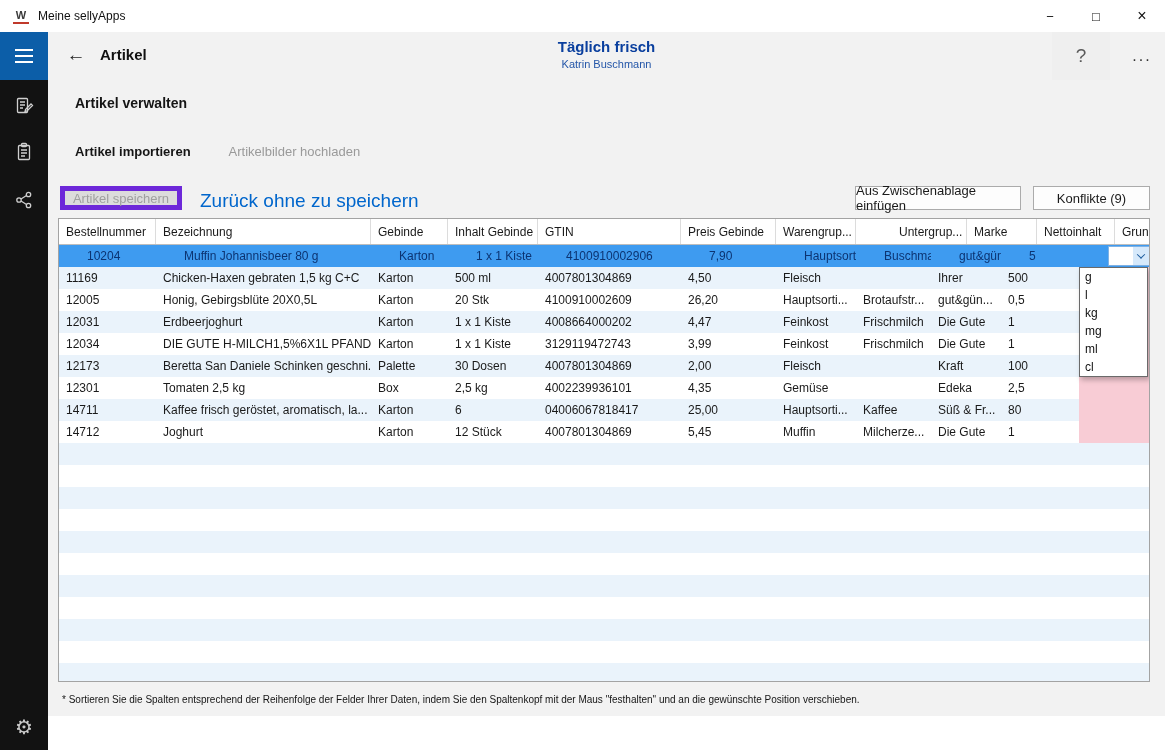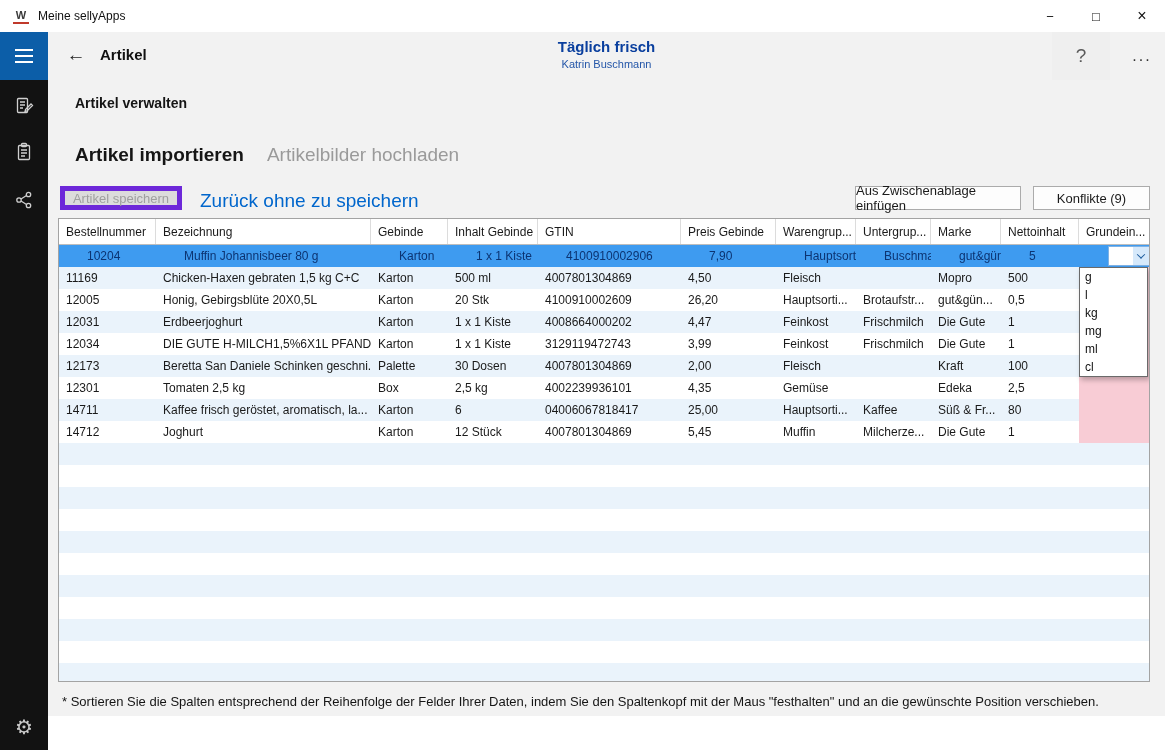--- a/index.html
+++ b/index.html
@@ -26,21 +26,21 @@
   .main { position:absolute; left:48px; top:32px; width:1117px; height:718px; background:#f2f2f2; }
   .back-btn { position:absolute; left:12px; top:8px; width:32px; height:30px; display:flex; align-items:center; justify-content:center; font-size:19px; color:#222; }
   .page-title { position:absolute; left:52px; top:14px; font-size:15px; font-weight:bold; color:#111; }
   .center-head { position:absolute; left:0; top:6px; width:1117px; text-align:center; }
   .store-title { font-size:15px; font-weight:bold; color:#0a3f9e; }
   .user-subtitle { margin-top:3px; font-size:11px; color:#2456a8; }
   .help-btn { position:absolute; left:1004px; top:0; width:58px; height:48px; background:#efefef; display:flex; align-items:center; justify-content:center; font-size:19px; color:#5a5a5a; }
   .more-btn { position:absolute; left:1076px; top:2px; width:36px; height:44px; display:flex; align-items:center; justify-content:center; font-size:16px; color:#333; letter-spacing:2px; }
 
   .section-title { position:absolute; left:27px; top:63px; font-size:14px; font-weight:bold; color:#151515; }
-  .tabs { position:absolute; left:27px; top:112px; display:flex; gap:23px; font-size:19px; }
+  .tabs { position:absolute; left:27px; top:112px; display:flex; gap:38px; font-size:13px; }
   .tab-active { font-weight:bold; color:#151515; }
   .tab-inactive { color:#9a9a9a; }
 
   .btn { position:absolute; height:24px; font-size:13px; display:flex; align-items:center; justify-content:center; }
   .btn-disabled { left:12px; top:154px; width:122px; background:#dcdcdc; border:5px solid #6d28d9; color:#9f9f9f; }
   .link { position:absolute; left:152px; top:158px; font-size:19px; color:#0066cc; cursor:pointer; }
   .btn-secondary { background:#fdfdfd; border:1px solid #ababab; color:#1a1a1a; }
   .btn-paste { left:807px; top:154px; width:166px; }
   .btn-conflicts { left:985px; top:154px; width:117px; }
 
@@ -54,21 +54,21 @@
   .cell { flex:none; height:22px; font-size:12px; color:#1a1a1a; padding:4px 2px 0 7px; white-space:nowrap; overflow:hidden; }
   .row.selected .cell { color:#0c3472;padding-left:28px; }
   .cell.conflict { background:#f8ccd5; }
   .cell.editcell { padding:0; }
   .combo { margin:1px; height:20px; background:#fff; border:1px solid #7fb2e5; position:relative; }
   .chev-box { position:absolute; right:0; top:0; width:16px; height:18px; background:#d6e9fb; display:flex; align-items:center; justify-content:center; }
   .chev { display:block; width:6px; height:6px; border-right:1.5px solid #1f5d9e; border-bottom:1.5px solid #1f5d9e; transform:rotate(45deg) translate(-1px,-1px); }
   .dropdown { position:absolute; left:1020px; top:48px; width:69px; background:#fff; border:1px solid #6a6a6a; box-shadow:2px 3px 5px rgba(0,0,0,0.25); z-index:10; }
   .dd-item { height:18px; font-size:12px; color:#111; padding:2px 0 0 5px; white-space:nowrap; }
 
-  .footnote { position:absolute; left:14px; top:662px; font-size:13px; color:#151515; }
+  .footnote { position:absolute; left:14px; top:662px; font-size:10px; color:#151515; }
   .bottom-strip { position:absolute; left:0; top:684px; width:1117px; height:34px; background:#fff; }
 
   svg.icon { stroke:#cfcfcf; stroke-width:1.3; fill:none; }
 </style>
 </head>
 <body>
 
 <div class="stage">
 
   <div class="titlebar">
@@ -143,21 +143,21 @@
 
     <div class="grid">
       <div class="grid-header">
           <div class="hcell" style="width: 97px;">Bestellnummer</div>
           <div class="hcell" style="width: 215px;">Bezeichnung</div>
           <div class="hcell" style="width: 77px;">Gebinde</div>
           <div class="hcell" style="width: 90px;">Inhalt Gebinde</div>
           <div class="hcell" style="width: 143px;">GTIN</div>
           <div class="hcell" style="width: 95px;">Preis Gebinde</div>
           <div class="hcell" style="width: 80px;">Warengrup...</div>
-          <div class="hcell" style="width: 75px;">Untergrup...</div>
+          <div class="hcell" style="width: 75px; margin-left: 36px;">Untergrup...</div>
           <div class="hcell" style="width: 70px;">Marke</div>
           <div class="hcell" style="width: 78px;">Nettoinhalt</div>
           <div class="hcell" style="width: 72px;">Grundein...</div>
         </div>
       <div>
           <div class="row selected">
             <div class="cell" style="width: 97px;">10204</div>
             <div class="cell" style="width: 215px;">Muffin Johannisbeer 80 g</div>
             <div class="cell" style="width: 77px;">Karton</div>
             <div class="cell" style="width: 90px;">1 x 1 Kiste</div>
@@ -177,21 +177,21 @@
           </div>
           <div class="row alt">
             <div class="cell" style="width: 97px;">11169</div>
             <div class="cell" style="width: 215px;">Chicken-Haxen gebraten 1,5 kg C+C</div>
             <div class="cell" style="width: 77px;">Karton</div>
             <div class="cell" style="width: 90px;">500 ml</div>
             <div class="cell" style="width: 143px;">4007801304869</div>
             <div class="cell" style="width: 95px;">4,50</div>
             <div class="cell" style="width: 80px;">Fleisch</div>
             <div class="cell" style="width: 75px;"></div>
-            <div class="cell" style="width: 70px;">Mopro</div>
+            <div class="cell" style="width: 70px;">Ihrer</div>
             <div class="cell" style="width: 78px;">500</div>
             <div class="cell conflict" style="width: 72px;"></div>
           </div>
           <div class="row">
             <div class="cell" style="width: 97px;">12005</div>
             <div class="cell" style="width: 215px;">Honig, Gebirgsblüte 20X0,5L</div>
             <div class="cell" style="width: 77px;">Karton</div>
             <div class="cell" style="width: 90px;">20 Stk</div>
             <div class="cell" style="width: 143px;">4100910002609</div>
             <div class="cell" style="width: 95px;">26,20</div>

